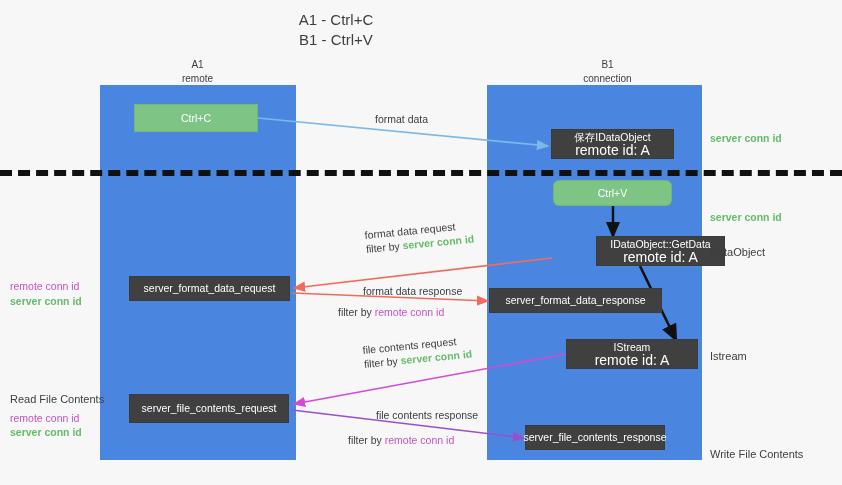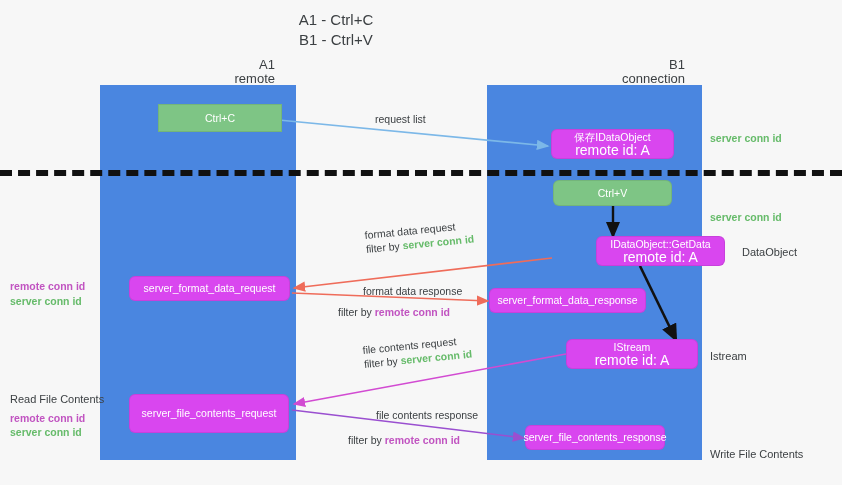--- a/index.html
+++ b/index.html
@@ -16,43 +16,43 @@
 
   .abs{position:absolute;}
 
   
   .title{
     width:672px;text-align:center;top:10px;left:0;
     font-size:15px;line-height:20px;color:#3c4043;
   }
 
   
-  .colhead{text-align:right;font-size:13px;line-height:14px;color:#3c4043;}
+  .colhead{text-align:center;font-size:10px;line-height:14px;color:#3c4043;}
 
   
   .lane{background:#4a86e0;}
 
   
   .node{
     box-sizing:border-box;
     display:flex;flex-direction:column;
     align-items:center;justify-content:center;
     color:#ffffff;font-size:10.5px;line-height:13px;
     text-align:center;
     border:1px solid rgba(0,0,0,.08);
   }
   .node .l2{font-size:14px;}
-  .orange{background:#d946ef;border-radius:6px;}
+  .orange{background:#404040;}
   .green{background:#7ec585;}
 
   
   .lbl{font-size:10.5px;line-height:14px;color:#3c4043;white-space:nowrap;}
   .lbl.big{font-size:11px;}
   .green-t{color:#66bb6a;font-weight:bold;}
-  .magenta-t{color:#c154c1;font-weight:bold;}
+  .magenta-t{color:#c154c1;font-weight:normal;}
   .rot{transform-origin:left top;}
 
   
   .dashsep{
     left:0;top:170px;width:842px;height:0;
     border-top:6px dashed #111111;
   }
 </style>
 </head>
 <body>
@@ -105,21 +105,21 @@
 
     <path d="M640,266 L676,340" stroke="#111111" stroke-width="2.6" fill="none" marker-end="url(#ah-black)"></path>
 
     <path d="M566,354 L294,404" stroke="#d24bd2" stroke-width="1.6" fill="none" marker-end="url(#ah-magenta)"></path>
 
     <path d="M292,410 L524,438" stroke="#9a4fd0" stroke-width="1.6" fill="none" marker-end="url(#ah-purple)"></path>
   </svg>
 
   <div class="abs dashsep"></div>
 
-  <div class="abs node green" style="left:134px;top:104px;width:124px;height:28px;margin-left:24px;">
+  <div class="abs node green" style="left:134px;top:104px;width:124px;height:28px;">
     <div>Ctrl+C</div>
   </div>
 
   <div class="abs node orange" style="left:551px;top:129px;width:123px;height:30px;">
     <div>保存IDataObject</div>
     <div class="l2">remote id: A</div>
   </div>
 
   <div class="abs node green" style="left:553px;top:180px;width:119px;height:26px;border-radius:6px;">
     <div>Ctrl+V</div>
@@ -127,38 +127,38 @@
 
   <div class="abs node orange" style="left:551px;top:236px;width:129px;height:30px;margin-left:45px;">
     <div>IDataObject::GetData</div>
     <div class="l2">remote id: A</div>
   </div>
 
   <div class="abs node orange" style="left:129px;top:276px;width:161px;height:25px;">
     <div>server_format_data_request</div>
   </div>
 
-  <div class="abs node orange" style="left:489px;top:288px;width:157px;height:25px;">
+  <div class="abs node orange" style="left:489px;top:288px;width:173px;height:25px;">
     <div>server_format_data_response</div>
   </div>
 
   <div class="abs node orange" style="left:566px;top:339px;width:132px;height:30px;">
     <div>IStream</div>
     <div class="l2">remote id: A</div>
   </div>
 
-  <div class="abs node orange" style="left:129px;top:394px;width:160px;height:39px;">
+  <div class="abs node orange" style="left:129px;top:394px;width:160px;height:29px;">
     <div>server_file_contents_request</div>
   </div>
 
   <div class="abs node orange" style="left:525px;top:425px;width:140px;height:25px;">
     <div>server_file_contents_response</div>
   </div>
 
-  <div class="abs lbl" style="left:375px;top:112px;">request list</div>
+  <div class="abs lbl" style="left:375px;top:112px;">format data</div>
 
   <div class="abs rot" style="left:364px;top:228px;transform:rotate(-5.5deg);">
     <div class="lbl">format data request</div>
     <div class="lbl">
       <span>filter by</span>
       <span class="green-t">server conn id</span>
     </div>
   </div>
 
   <div class="abs lbl" style="left:363px;top:284px;">format data response</div>
@@ -176,21 +176,21 @@
   </div>
 
   <div class="abs lbl" style="left:376px;top:408px;">file contents response</div>
   <div class="abs lbl" style="left:348px;top:433px;">
     <span>filter by</span>
     <span class="magenta-t">remote conn id</span>
   </div>
 
   <div class="abs lbl green-t" style="left:710px;top:131px;">server conn id</div>
   <div class="abs lbl green-t" style="left:710px;top:210px;">server conn id</div>
-  <div class="abs lbl big" style="left:710px;top:245px;margin-left:32px;">DataObject</div>
+  <div class="abs lbl big" style="left:710px;top:245px;">DataObject</div>
   <div class="abs lbl big" style="left:710px;top:349px;">Istream</div>
   <div class="abs lbl big" style="left:710px;top:431px;margin-top:16px;">Write File Contents</div>
 
   <div class="abs lbl magenta-t" style="left:10px;top:279px;">remote conn id</div>
   <div class="abs lbl green-t" style="left:10px;top:294px;">server conn id</div>
 
   <div class="abs lbl big" style="left:10px;top:392px;">Read File Contents</div>
   <div class="abs lbl magenta-t" style="left:10px;top:411px;">remote conn id</div>
   <div class="abs lbl green-t" style="left:10px;top:425px;">server conn id</div>
 

